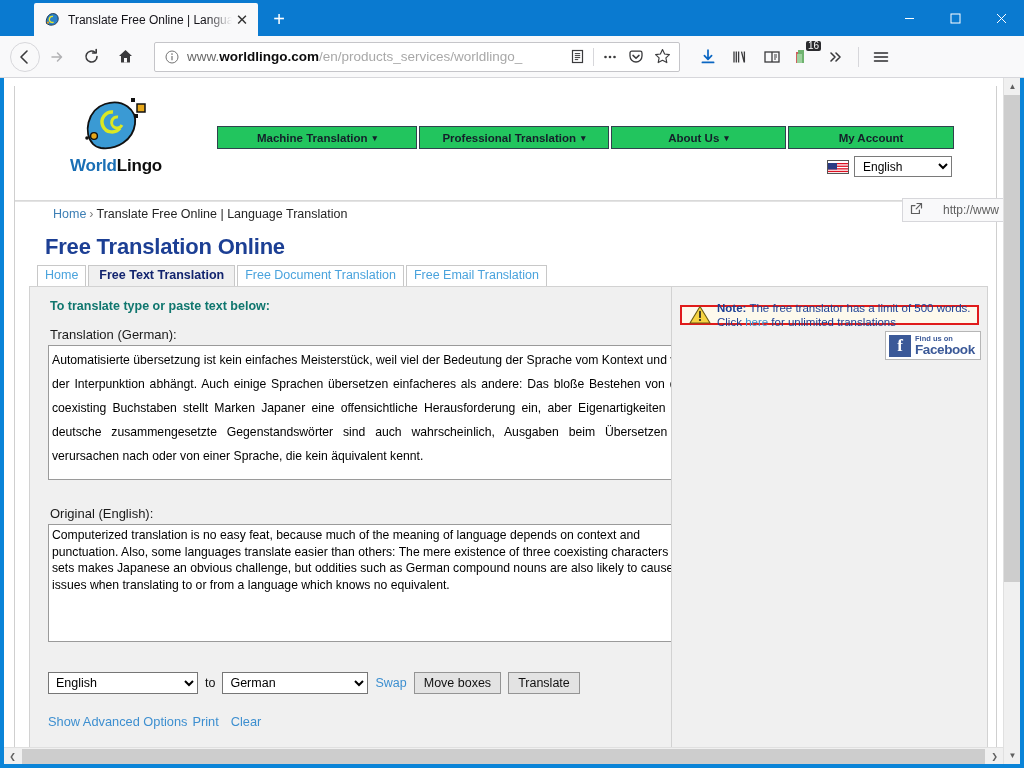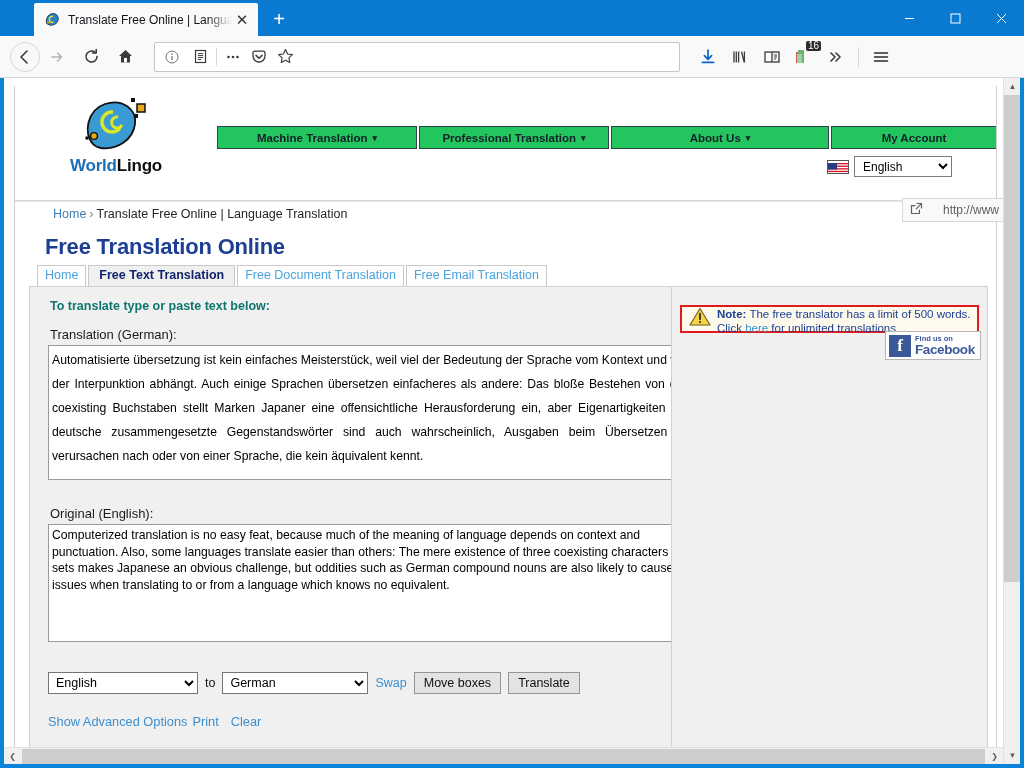--- a/index.html
+++ b/index.html
@@ -239,21 +239,21 @@
     height: 23px;
     display: flex; align-items: center; justify-content: center;
     font-size: 11.5px; font-weight: 700;
     color: #14202a;
     cursor: pointer;
     white-space: nowrap;
   }
   .navbtn .caret { margin-left: 5px; font-size: 9px; }
   #nav-mt { width: 200px; }
   #nav-pt { width: 190px; }
-  #nav-au { width: 218px; justify-content: center; }
+  #nav-au { width: 175px; justify-content: center; }
   #nav-ma { width: 166px; }
 
   #langrow {
     position: absolute; right: 44px; top: 70px;
     display: flex; align-items: center; gap: 5px;
   }
   #flag {
     width: 22px; height: 14px;
     border: 1px solid #555;
     position: relative; overflow: hidden;
@@ -397,22 +397,22 @@
     right: 0; top: 0;
     width: 316px;
     border-left: 1px solid #d2d2d2;
     height: 100%;
     background: #f0f0f0;
   }
   #note-box {
     margin: 18px 8px 0 8px;
     border: 2px solid #e01b1b;
     background: #fdf9ec;
-    height: 28px;
-    display: flex; align-items: flex-start;
+    height: 20px;
+    display: flex; align-items: center;
     padding: 0 4px;
   }
   #note-icon { width: 28px; flex: 0 0 28px; display:flex; align-items:center; justify-content:center;}
   #note-text {
     font-size: 11.5px;
     color: #1c3f94;
     line-height: 14px;
     padding-left: 3px;
   }
   #note-text a { color: #3d8fd0; text-decoration: none; cursor: pointer; }
@@ -516,20 +516,21 @@
     </div>
 
     <div id="urlbar">
       <span class="url-info">
         <svg width="14" height="14" viewBox="0 0 14 14">
             <circle cx="7" cy="7" r="6" fill="none" stroke="#737373" stroke-width="1"></circle>
             <path d="M7 6 V10.2" stroke="#737373" stroke-width="1.2"></path>
             <circle cx="7" cy="4" r="0.85" fill="#737373"></circle>
           </svg>
       </span>
+      <span class="url-text"><span class="pre">www.</span><b>worldlingo.com</b><span>/en/products_services/worldlingo_</span></span>
       <span class="urlicon">
         <svg width="15" height="15" viewBox="0 0 15 15">
             <rect x="2.5" y="1.5" width="10" height="12" fill="none" stroke="#3a3a3c" stroke-width="1.2"></rect>
             <path d="M4.8 4.6 H10.2 M4.8 6.6 H10.2 M4.8 8.6 H10.2 M4.8 10.6 H8.2" stroke="#3a3a3c" stroke-width="1"></path>
           </svg>
       </span>
       <span class="url-sep"></span>
       <span class="urlicon">
         <svg width="16" height="16" viewBox="0 0 16 16">
             <circle cx="3.5" cy="8" r="1.3" fill="#3a3a3c"></circle>

